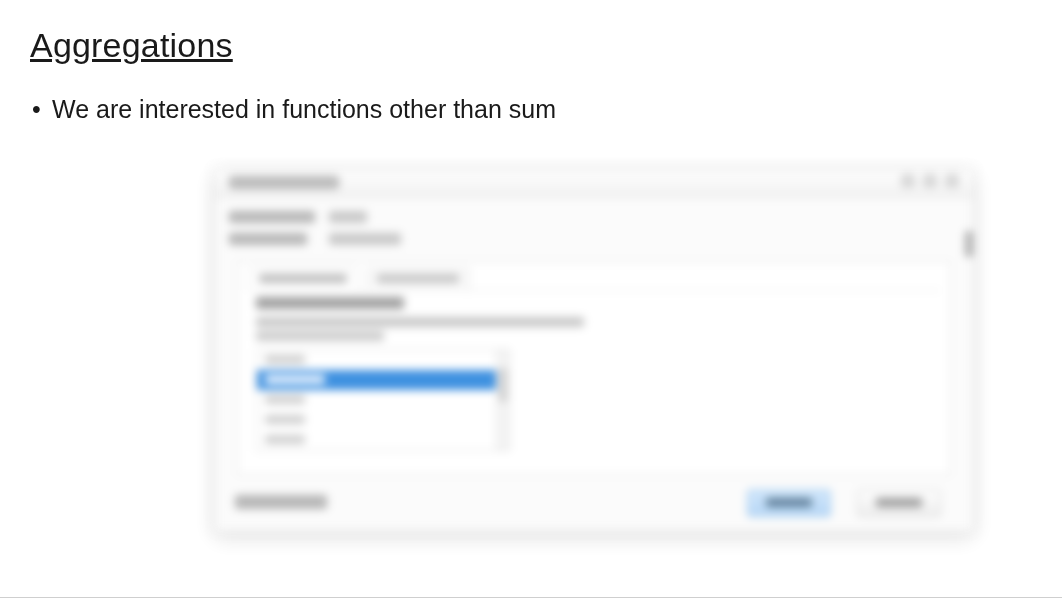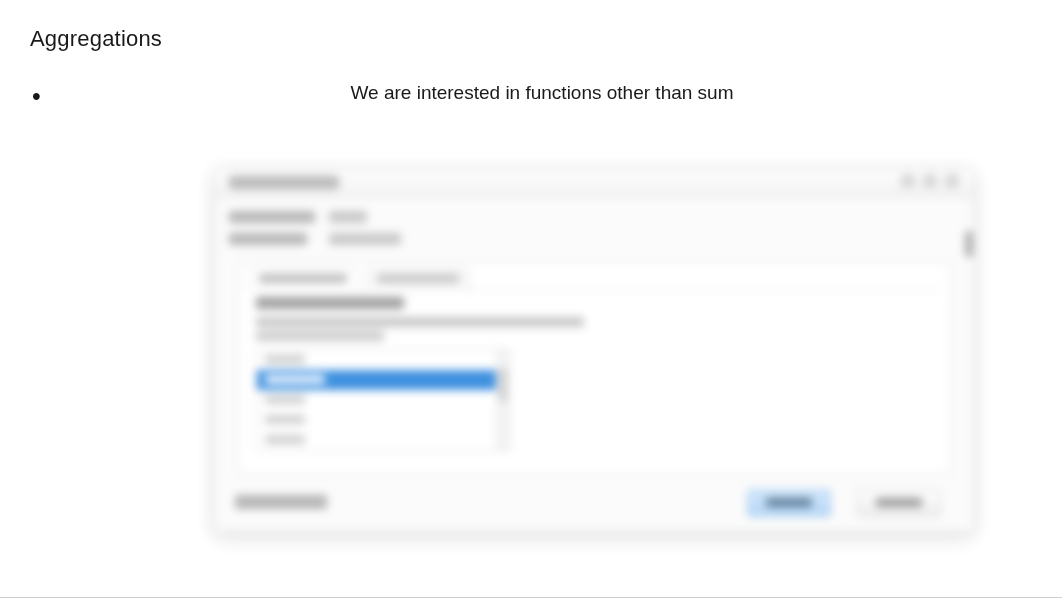--- a/index.html
+++ b/index.html
@@ -10,35 +10,35 @@
     color: #1a1a1a;
     overflow: hidden;
   }
   .slide {
     width: 1062px; height: 598px;
     box-sizing: border-box;
     padding: 22px 30px;
     position: relative;
   }
   .title {
-    font-size: 22px;
+    font-size: 34px;
     font-weight: 400;
     margin: 4px 0 28px 0;
     letter-spacing: 0.2px;
+    text-decoration: underline;
   }
   .bullets {
     list-style: none;
     padding: 0; margin: 0;
   }
   .bullets li {
-    font-size: 19px;
+    font-size: 25px;
     line-height: 1.35;
     padding-left: 22px;
     position: relative;
-    text-align: center;
   }
   .bullets li::before {
     content: "•";
     position: absolute;
     left: 2px; top: 0;
     font-size: 25px;
   }
 
   
   .dialog-wrap {

